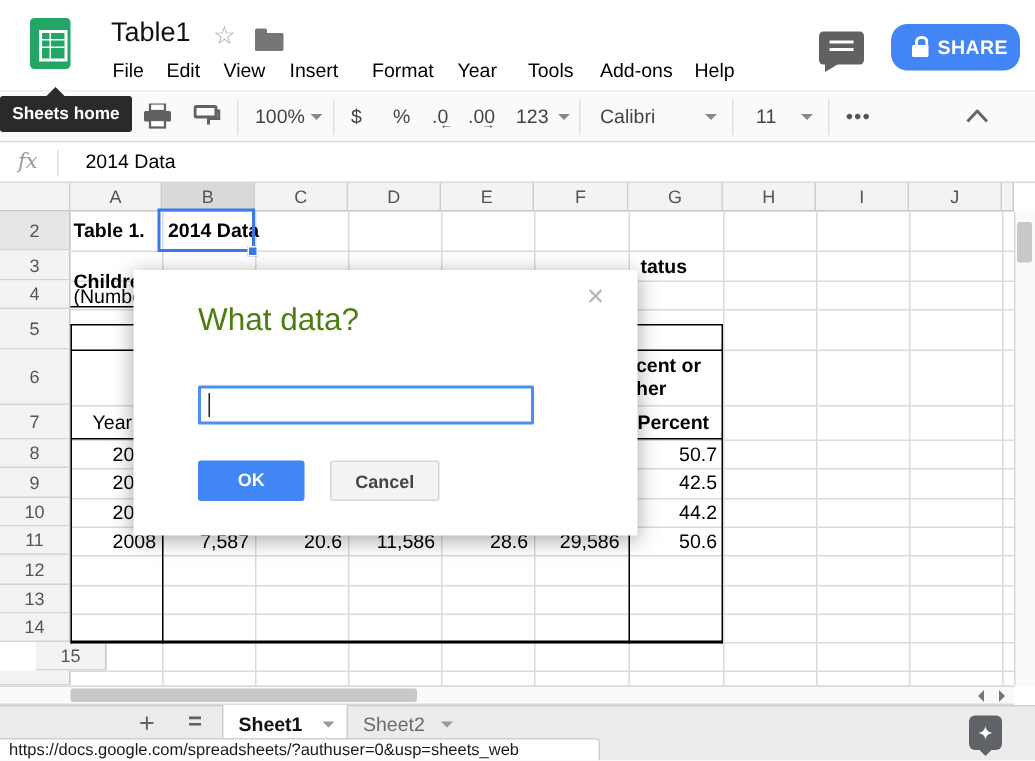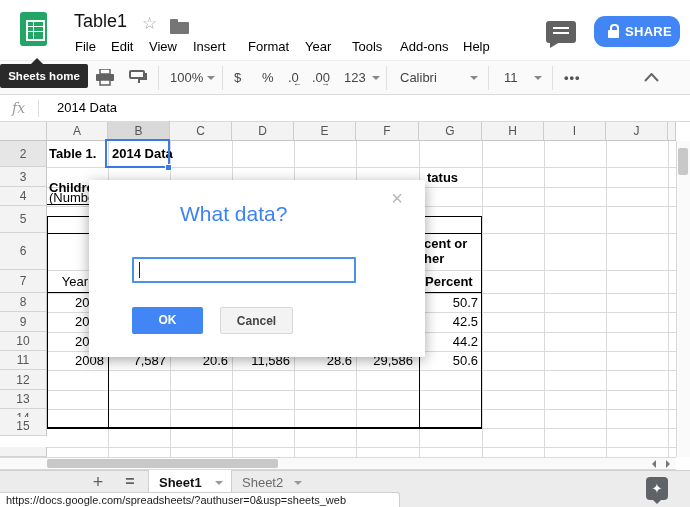--- a/index.html
+++ b/index.html
@@ -68,21 +68,21 @@
   #tab1{left:148px;width:84px;background:#fff;border-left:1px solid #cfcfcf;border-right:1px solid #cfcfcf;box-sizing:border-box;}
   #tab1 .tl{position:absolute;left:10px;line-height:25px;font-weight:bold;color:#111;}
   #tab2{left:232px;width:78px;}
   #tab2 .tl{position:absolute;left:10px;line-height:25px;color:#6b6b6b;}
   .tabcaret{position:absolute;right:8px;top:11px;width:0;height:0;border:4px solid transparent;border-top-color:#999;}
   #urlbox{position:absolute;left:0;top:492px;width:400px;height:15px;background:#fff;border-top:1px solid #cfcfcf;border-right:1px solid #cfcfcf;border-top-right-radius:3px;box-sizing:border-box;font-size:11px;line-height:14px;color:#1a1a1a;padding-left:6px;white-space:nowrap;overflow:hidden;}
   #explore{position:absolute;left:646px;top:477px;width:22px;height:23px;background:#5f6368;border-radius:4px;color:#fff;text-align:center;line-height:23px;font-size:13px;}
   #explore:after{content:"";position:absolute;left:7px;bottom:-4px;border:4px solid transparent;border-top-color:#5f6368;border-bottom-width:0;}
   
   #dialog{position:absolute;left:89px;top:180px;width:336px;height:177px;background:#fff;box-shadow:0 3px 14px rgba(0,0,0,.35);border-radius:1px;z-index:40;}
-  #dlg-title{position:absolute;left:43px;top:22px;font-size:21px;color:#3b82f6;margin-left:48px;}
+  #dlg-title{position:absolute;left:43px;top:22px;font-size:21px;color:#4d7c0f;}
   #dlg-close{position:absolute;left:298px;top:8px;width:20px;height:20px;font-size:20px;line-height:20px;text-align:center;color:#b5b5b5;cursor:default;}
   #dlg-input{position:absolute;left:43px;top:77px;width:212px;height:22px;border:2px solid #4a90f2;border-radius:1px;font-size:13px;padding:0 4px;outline:none;}
   #dlg-caret{position:absolute;left:50px;top:82px;width:1px;height:16px;background:#222;}
   .dlg-btn{position:absolute;top:127px;height:27px;border-radius:2px;font-size:12px;font-weight:bold;text-align:center;line-height:27px;box-sizing:border-box;}
   #dlg-ok{left:43px;width:71px;background:#4285f4;color:#fff;}
   #dlg-cancel{left:131px;width:73px;background:#f3f3f3;border:1px solid #d7d7d7;color:#444;}
   svg{display:block;}
 </style>
 </head>
 <body>
@@ -186,21 +186,21 @@
     <div class="rowhdr" style="top:84px;height:27px;line-height:27px;">5</div>
     <div class="rowhdr" style="top:111px;height:37px;line-height:37px;">6</div>
     <div class="rowhdr" style="top:148px;height:23px;line-height:23px;">7</div>
     <div class="rowhdr" style="top:171px;height:19px;line-height:19px;">8</div>
     <div class="rowhdr" style="top:190px;height:20px;line-height:20px;">9</div>
     <div class="rowhdr" style="top:210px;height:19px;line-height:19px;">10</div>
     <div class="rowhdr" style="top:229px;height:19px;line-height:19px;">11</div>
     <div class="rowhdr" style="top:248px;height:20px;line-height:20px;">12</div>
     <div class="rowhdr" style="top:268px;height:19px;line-height:19px;">13</div>
     <div class="rowhdr" style="top:287px;height:19px;line-height:19px;">14</div>
-    <div class="rowhdr" style="top:295px;height:19px;line-height:19px;">15</div>
+    <div class="rowhdr" style="top:306px;height:19px;line-height:19px;margin-left:24px;">15</div>
     <div class="rowhdr" style="top:325px;height:10px;"></div>
 
     <div class="vline" style="left:108px;"></div>
       <div class="vline" style="left:170px;"></div>
     <div class="vline" style="left:232px;"></div>
       <div class="vline" style="left:294px;"></div>
     <div class="vline" style="left:356px;"></div>
       <div class="vline" style="left:419px;"></div>
     <div class="vline" style="left:482px;"></div>
       <div class="vline" style="left:544px;"></div>

